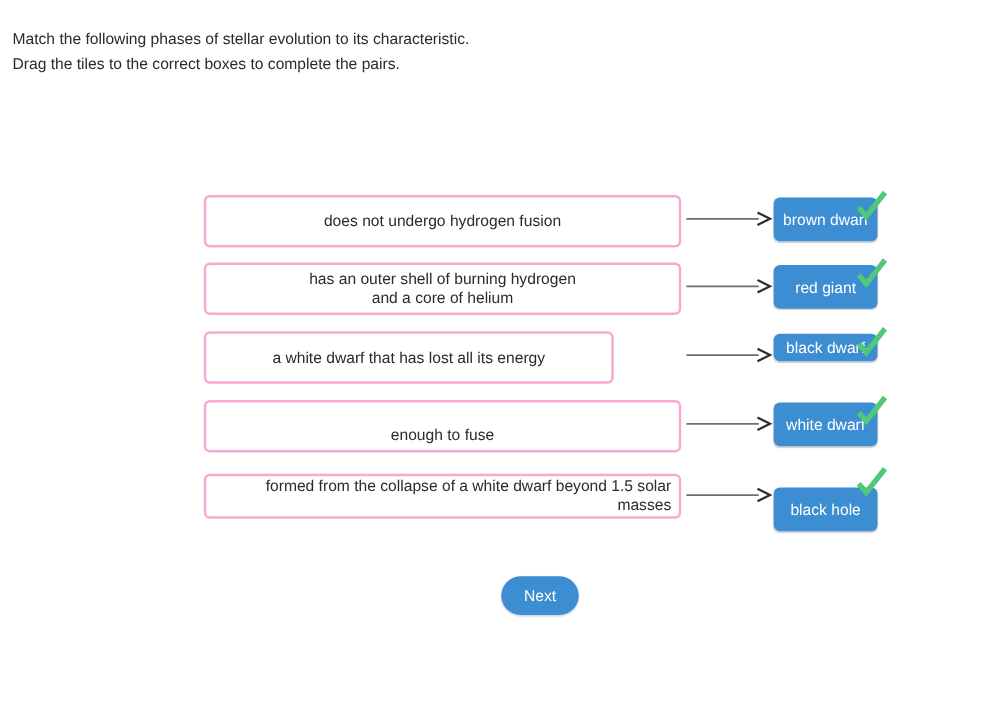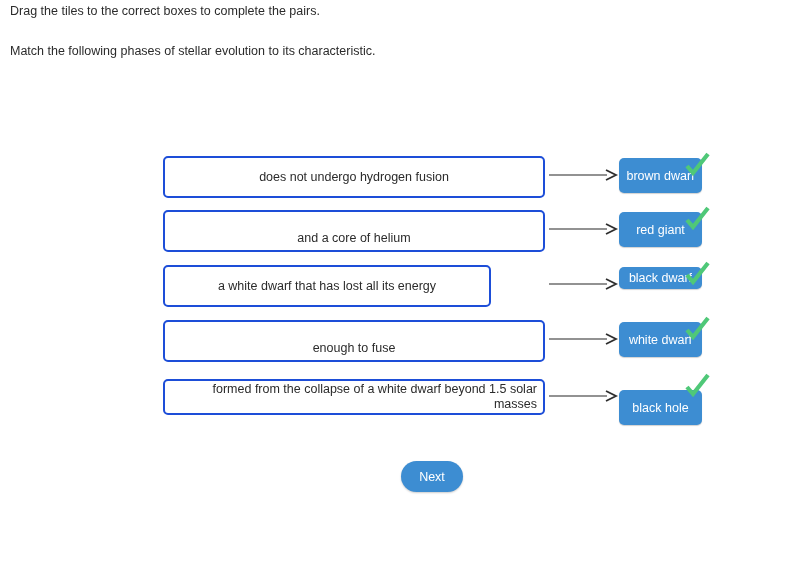--- a/index.html
+++ b/index.html
@@ -42,21 +42,21 @@
   .pair-row {
     position: absolute;
     left: 0;
     width: 800px;
   }
 
   .prompt-box {
     position: absolute;
     left: 163px;
     box-sizing: border-box;
-    border: 2px solid #1d4ed8;
+    border: 2px solid #f9a8d4;
     border-radius: 5px;
     background: #ffffff;
     display: flex;
     align-items: center;
     justify-content: center;
     text-align: center;
     font-size: 12.5px;
     line-height: 15px;
     color: #2b2b2b;
     padding: 0 6px;
@@ -102,22 +102,22 @@
     font-size: 12.5px;
     font-weight: normal;
     cursor: pointer;
     box-shadow: 0 1px 2px rgba(0,0,0,0.2);
   }
 </style>
 </head>
 <body>
 
 <div id="instructions">
+  <div class="instruction-line" id="instruction-match">Match the following phases of stellar evolution to its characteristic.</div>
   <div class="instruction-line" id="instruction-drag">Drag the tiles to the correct boxes to complete the pairs.</div>
-  <div class="instruction-line" id="instruction-match">Match the following phases of stellar evolution to its characteristic.</div>
 </div>
 
 <div id="match-area">
 
   <div class="pair-row" style="top:156px;">
     <div class="prompt-box" style="top:0px; width:382px; height:42px;">
       <span>does not undergo hydrogen fusion</span>
     </div>
     <svg class="connector" style="left:549px; top:13px; width:70px;" width="70" height="12" viewBox="0 0 70 12">
       <line x1="0" y1="6" x2="58" y2="6" stroke="#6e6e6e" stroke-width="1.4"></line>
@@ -127,21 +127,21 @@
       <span>brown dwarf</span>
     </div>
     <svg class="check-mark" style="left:683px; top:-5px;" width="28" height="28" viewBox="0 0 28 28">
       <path d="M4 15 L10 22 L25 3" fill="none" stroke="#4fc878" stroke-width="4.2" stroke-linecap="butt" stroke-linejoin="miter"></path>
     </svg>
   </div>
 
   <div class="pair-row" style="top:210px;">
     <div class="prompt-box" style="top:0px; width:382px; height:42px;">
       <span>
-        <br>
+        <span>has an outer shell of burning hydrogen</span><br>
         <span>and a core of helium</span>
       </span>
     </div>
     <svg class="connector" style="left:549px; top:13px; width:70px;" width="70" height="12" viewBox="0 0 70 12">
       <line x1="0" y1="6" x2="58" y2="6" stroke="#6e6e6e" stroke-width="1.4"></line>
       <path d="M57 1 L67 6 L57 11" fill="none" stroke="#2e2e2e" stroke-width="1.8"></path>
     </svg>
     <div class="answer-tile" style="left:619px; top:2px; width:83px; height:35px;">
       <span>red giant</span>
     </div>

